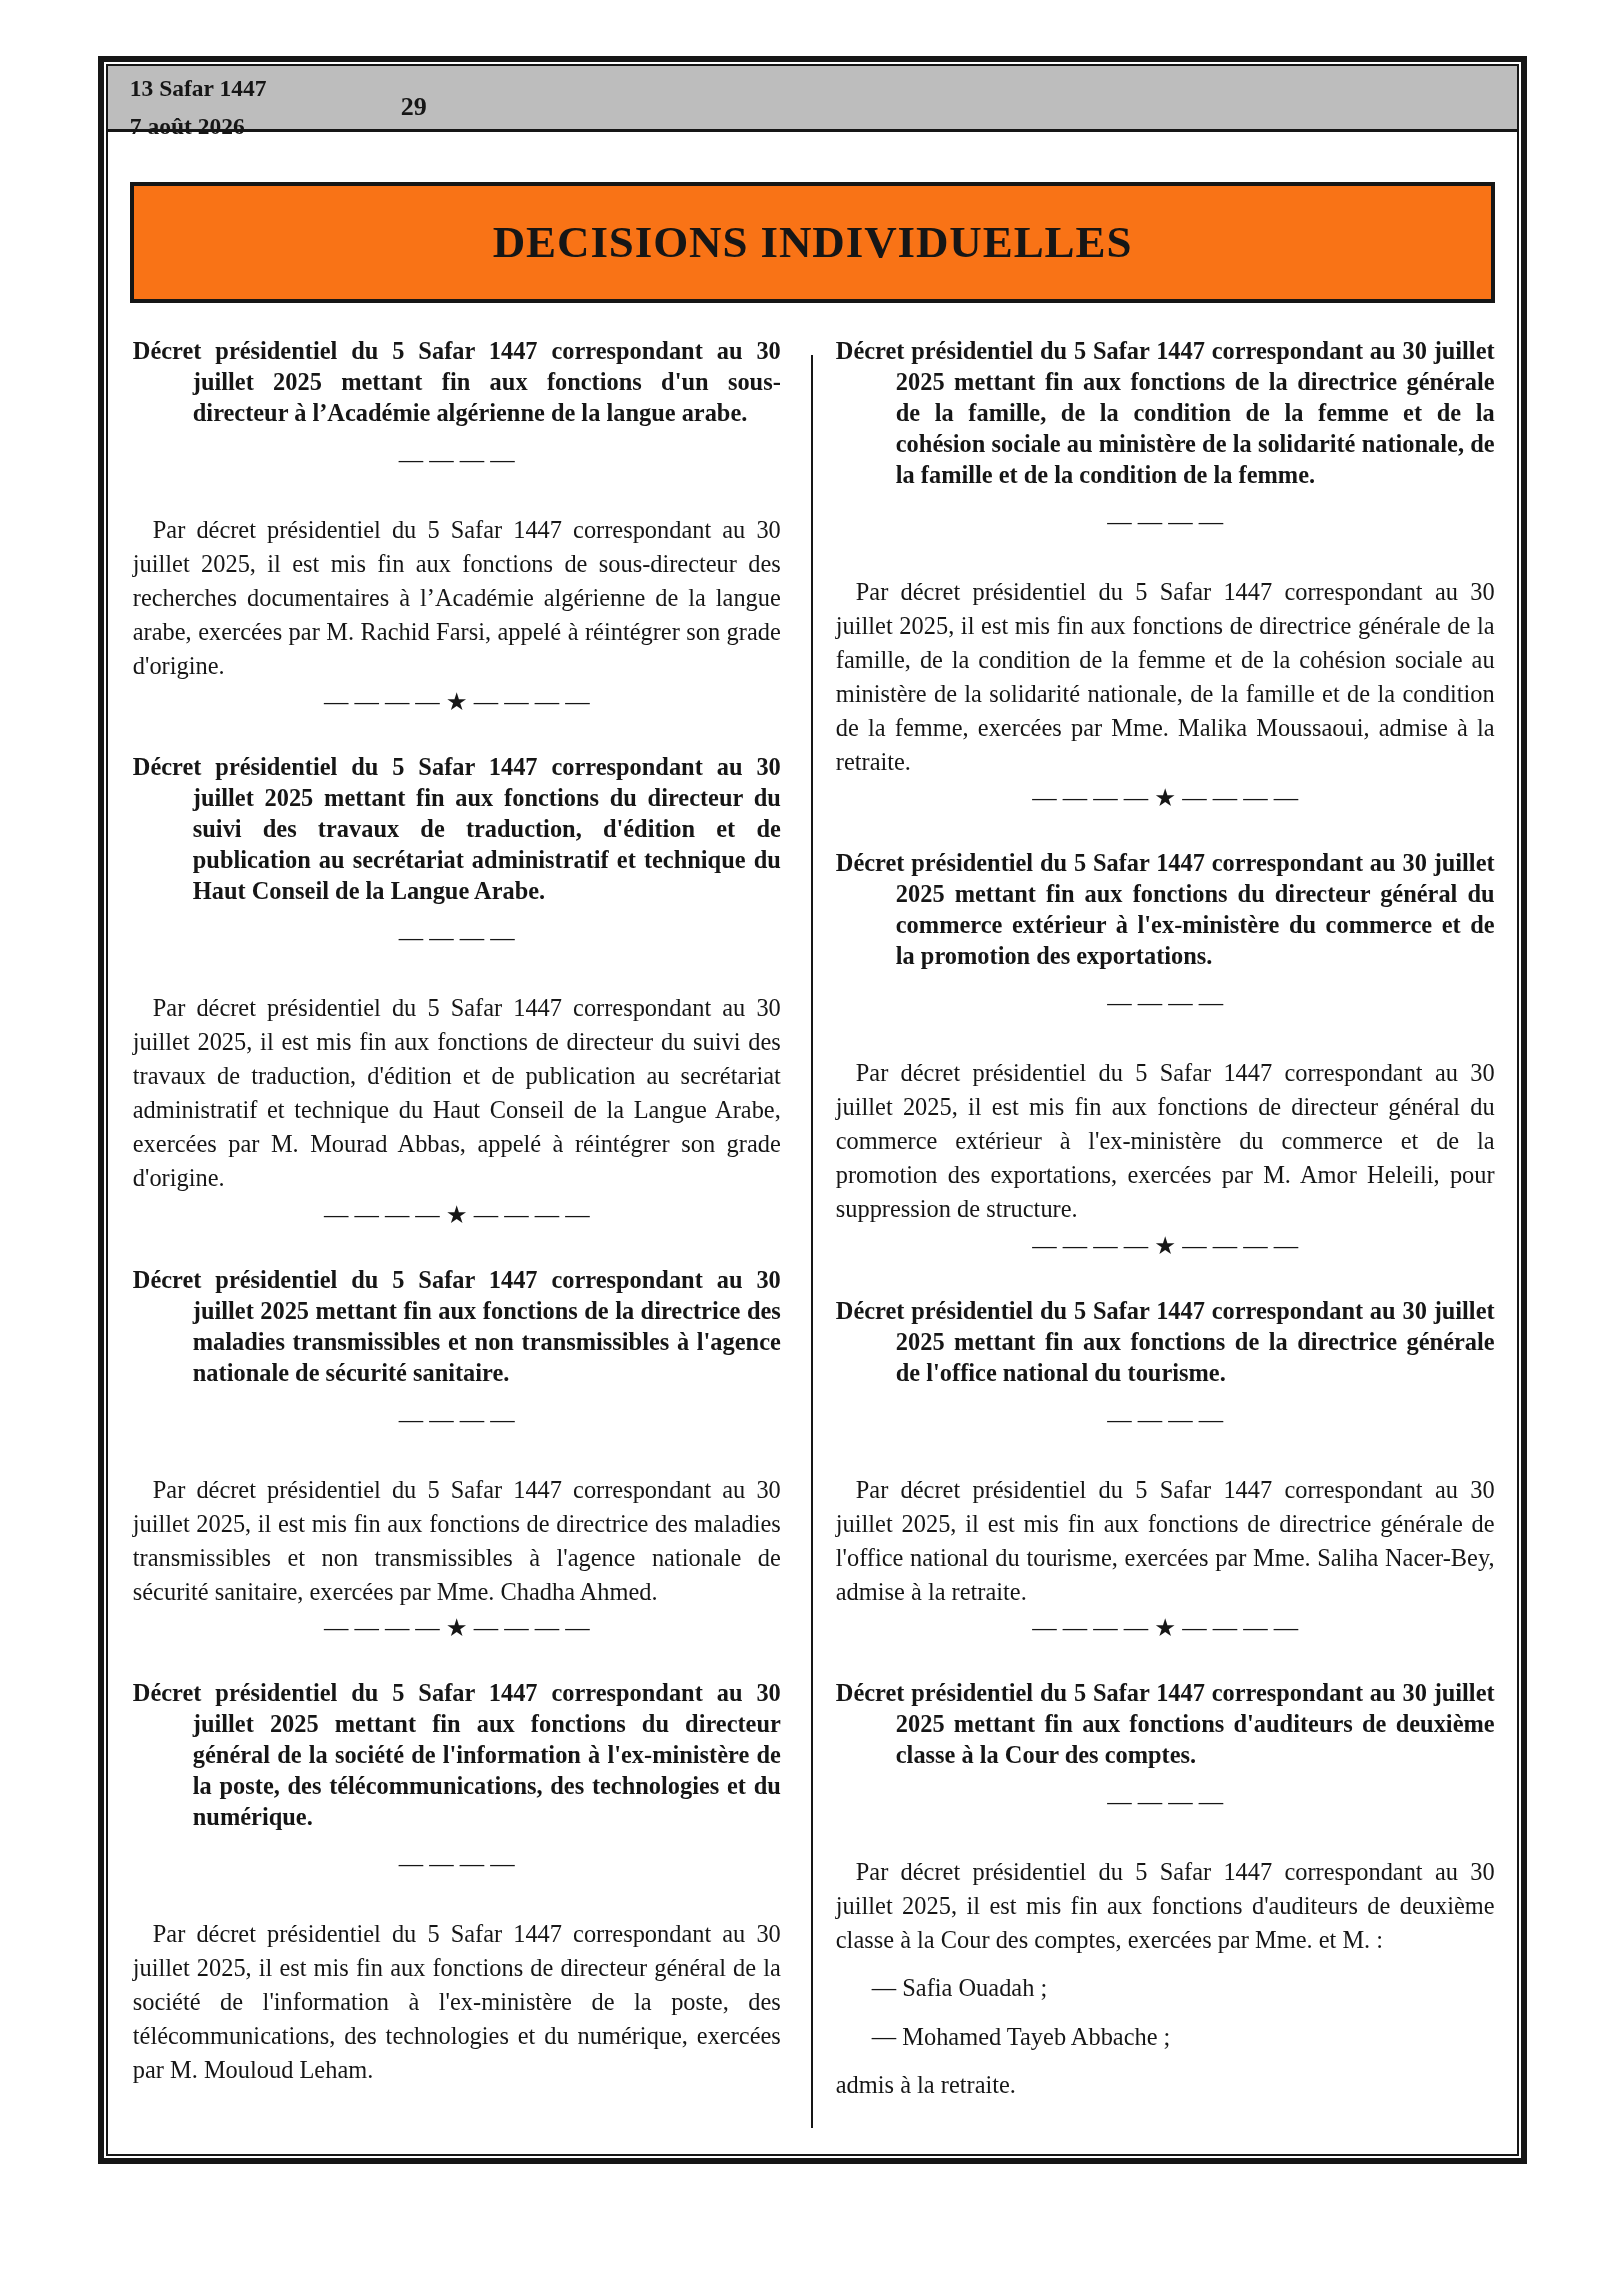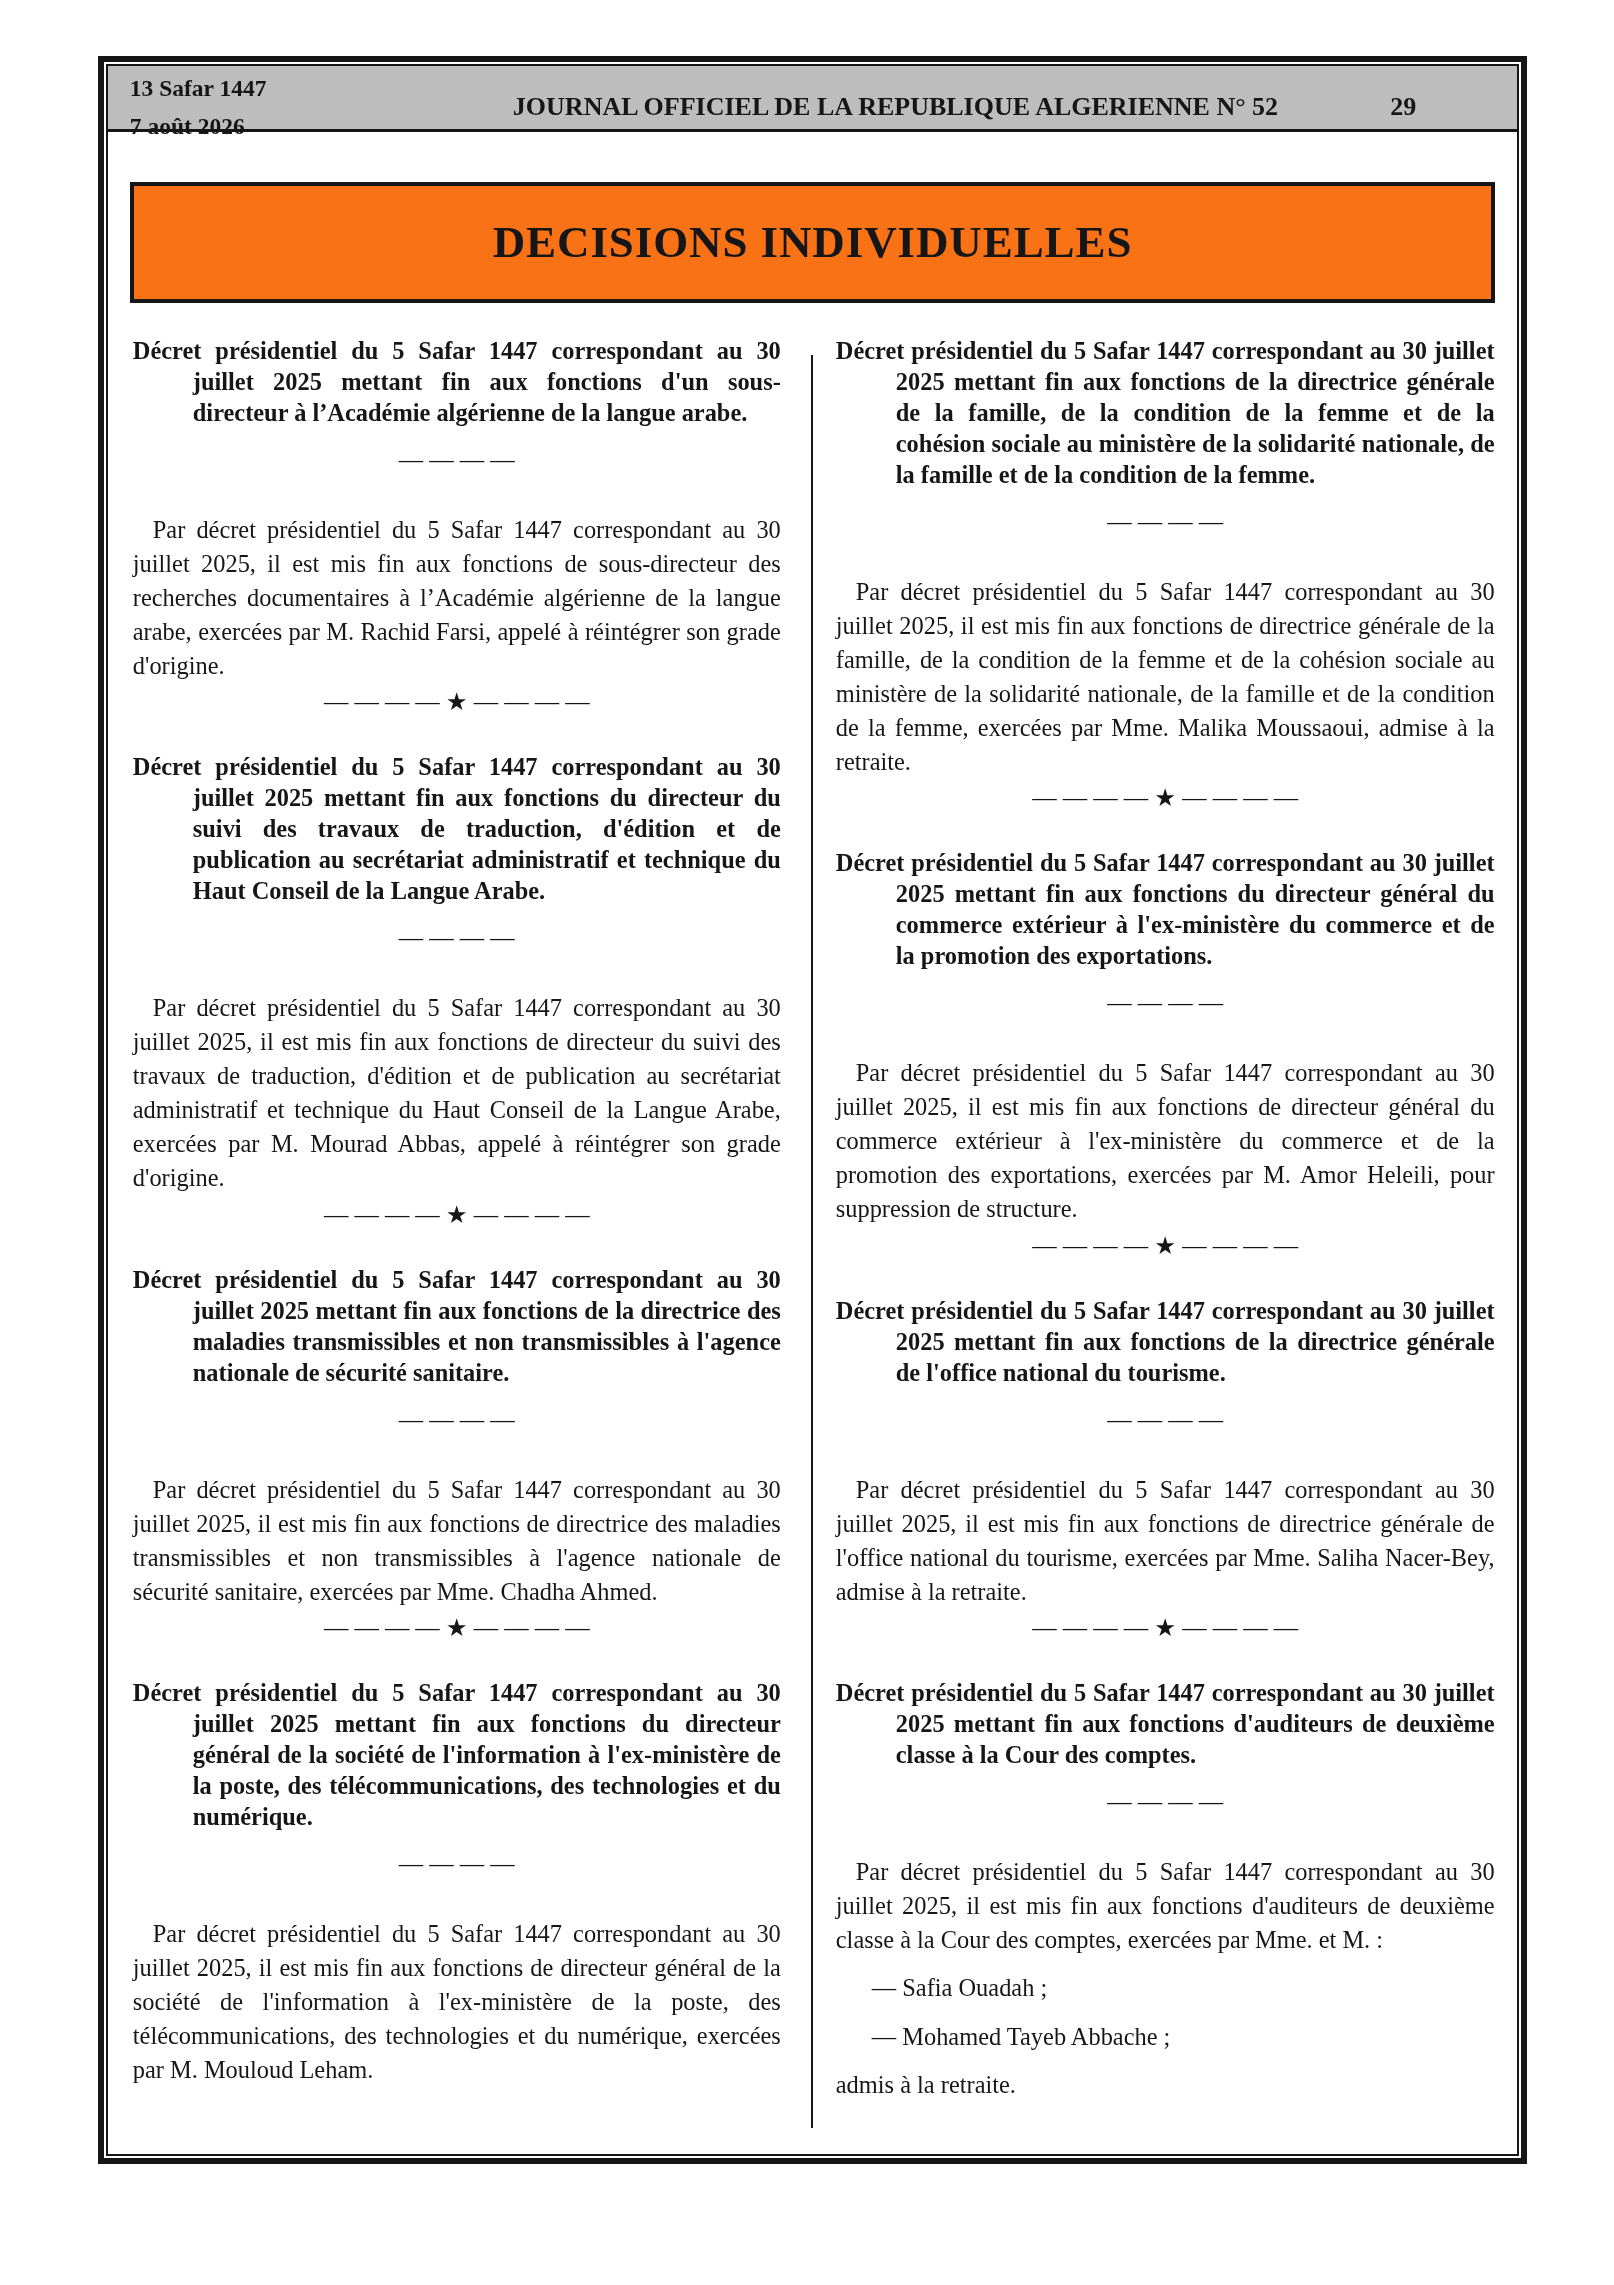--- a/index.html
+++ b/index.html
@@ -60,21 +60,20 @@
 
 <div class="page">
   <div class="frame-outer">
     <div class="frame-inner">
 
       <div class="header-band">
         <div class="header-dates">
           <div>13 Safar 1447</div>
           <div>7 août 2026</div>
         </div>
-        <div class="header-title">JOURNAL OFFICIEL DE LA REPUBLIQUE ALGERIENNE N° 52</div>
         <div class="header-page">29</div>
       </div>
 
       <div class="section-banner">DECISIONS INDIVIDUELLES</div>
 
       <div class="column-divider"></div>
 
       <div class="content">
 
         <div class="col-left">

